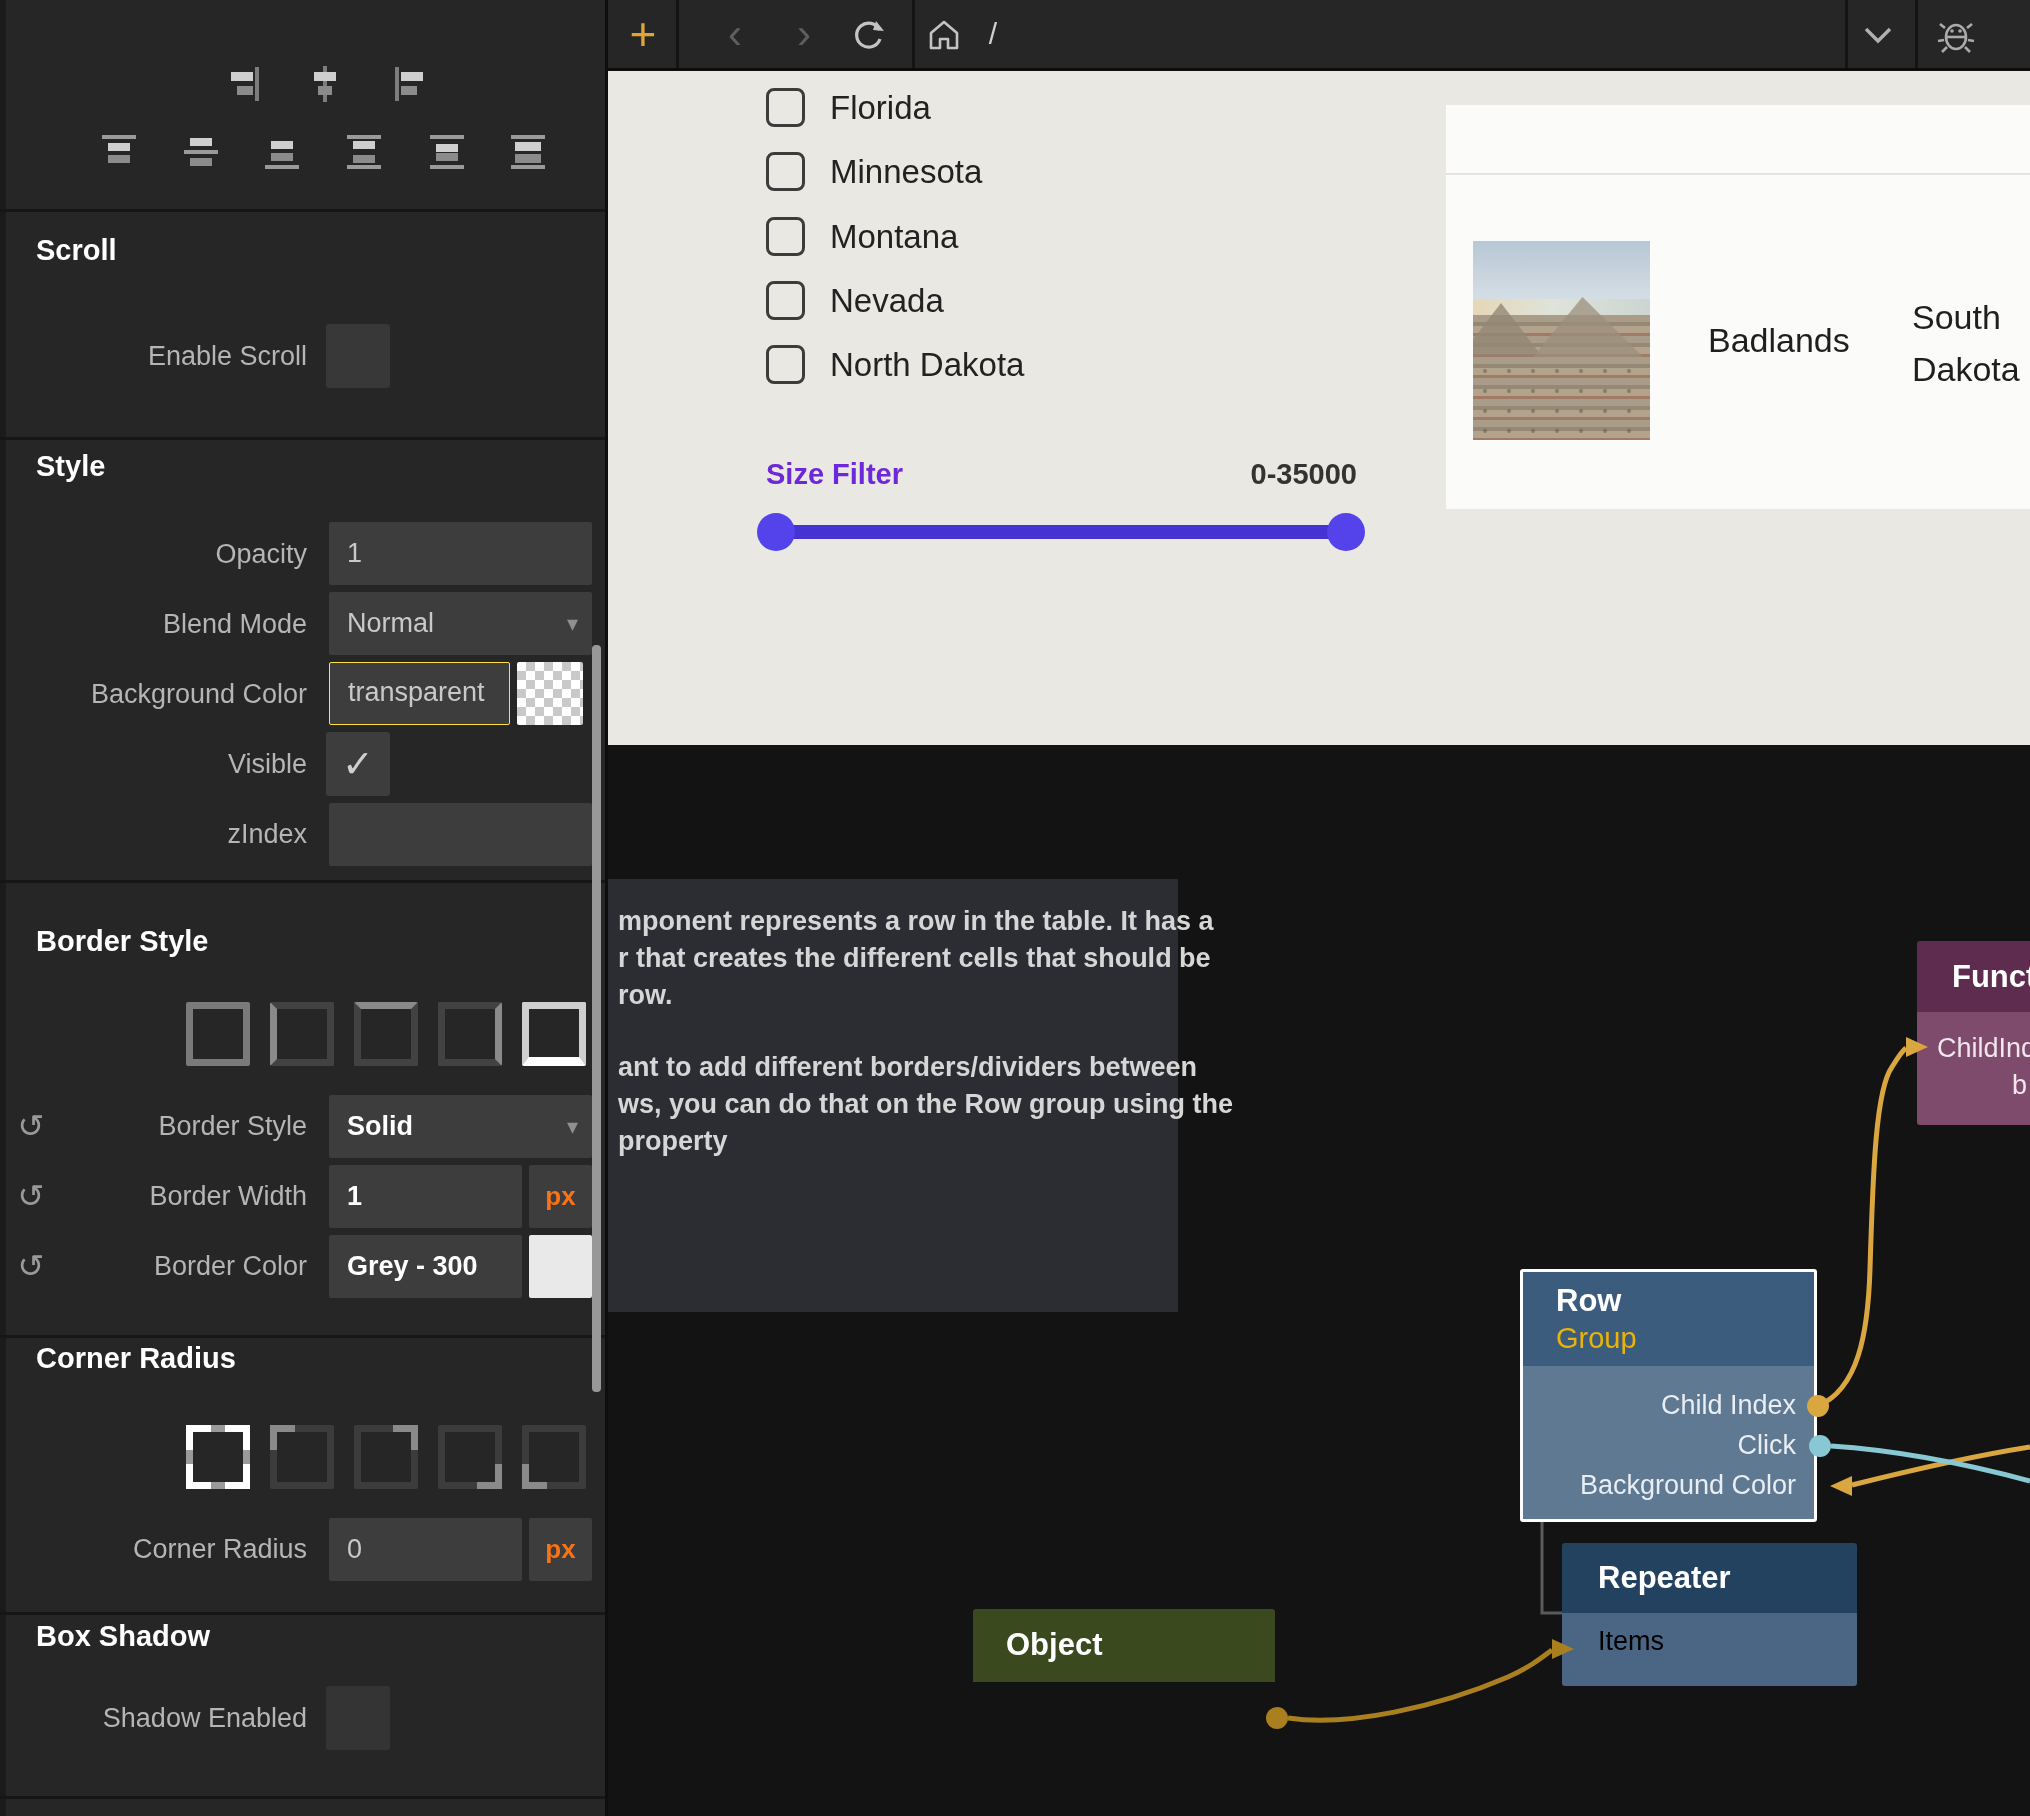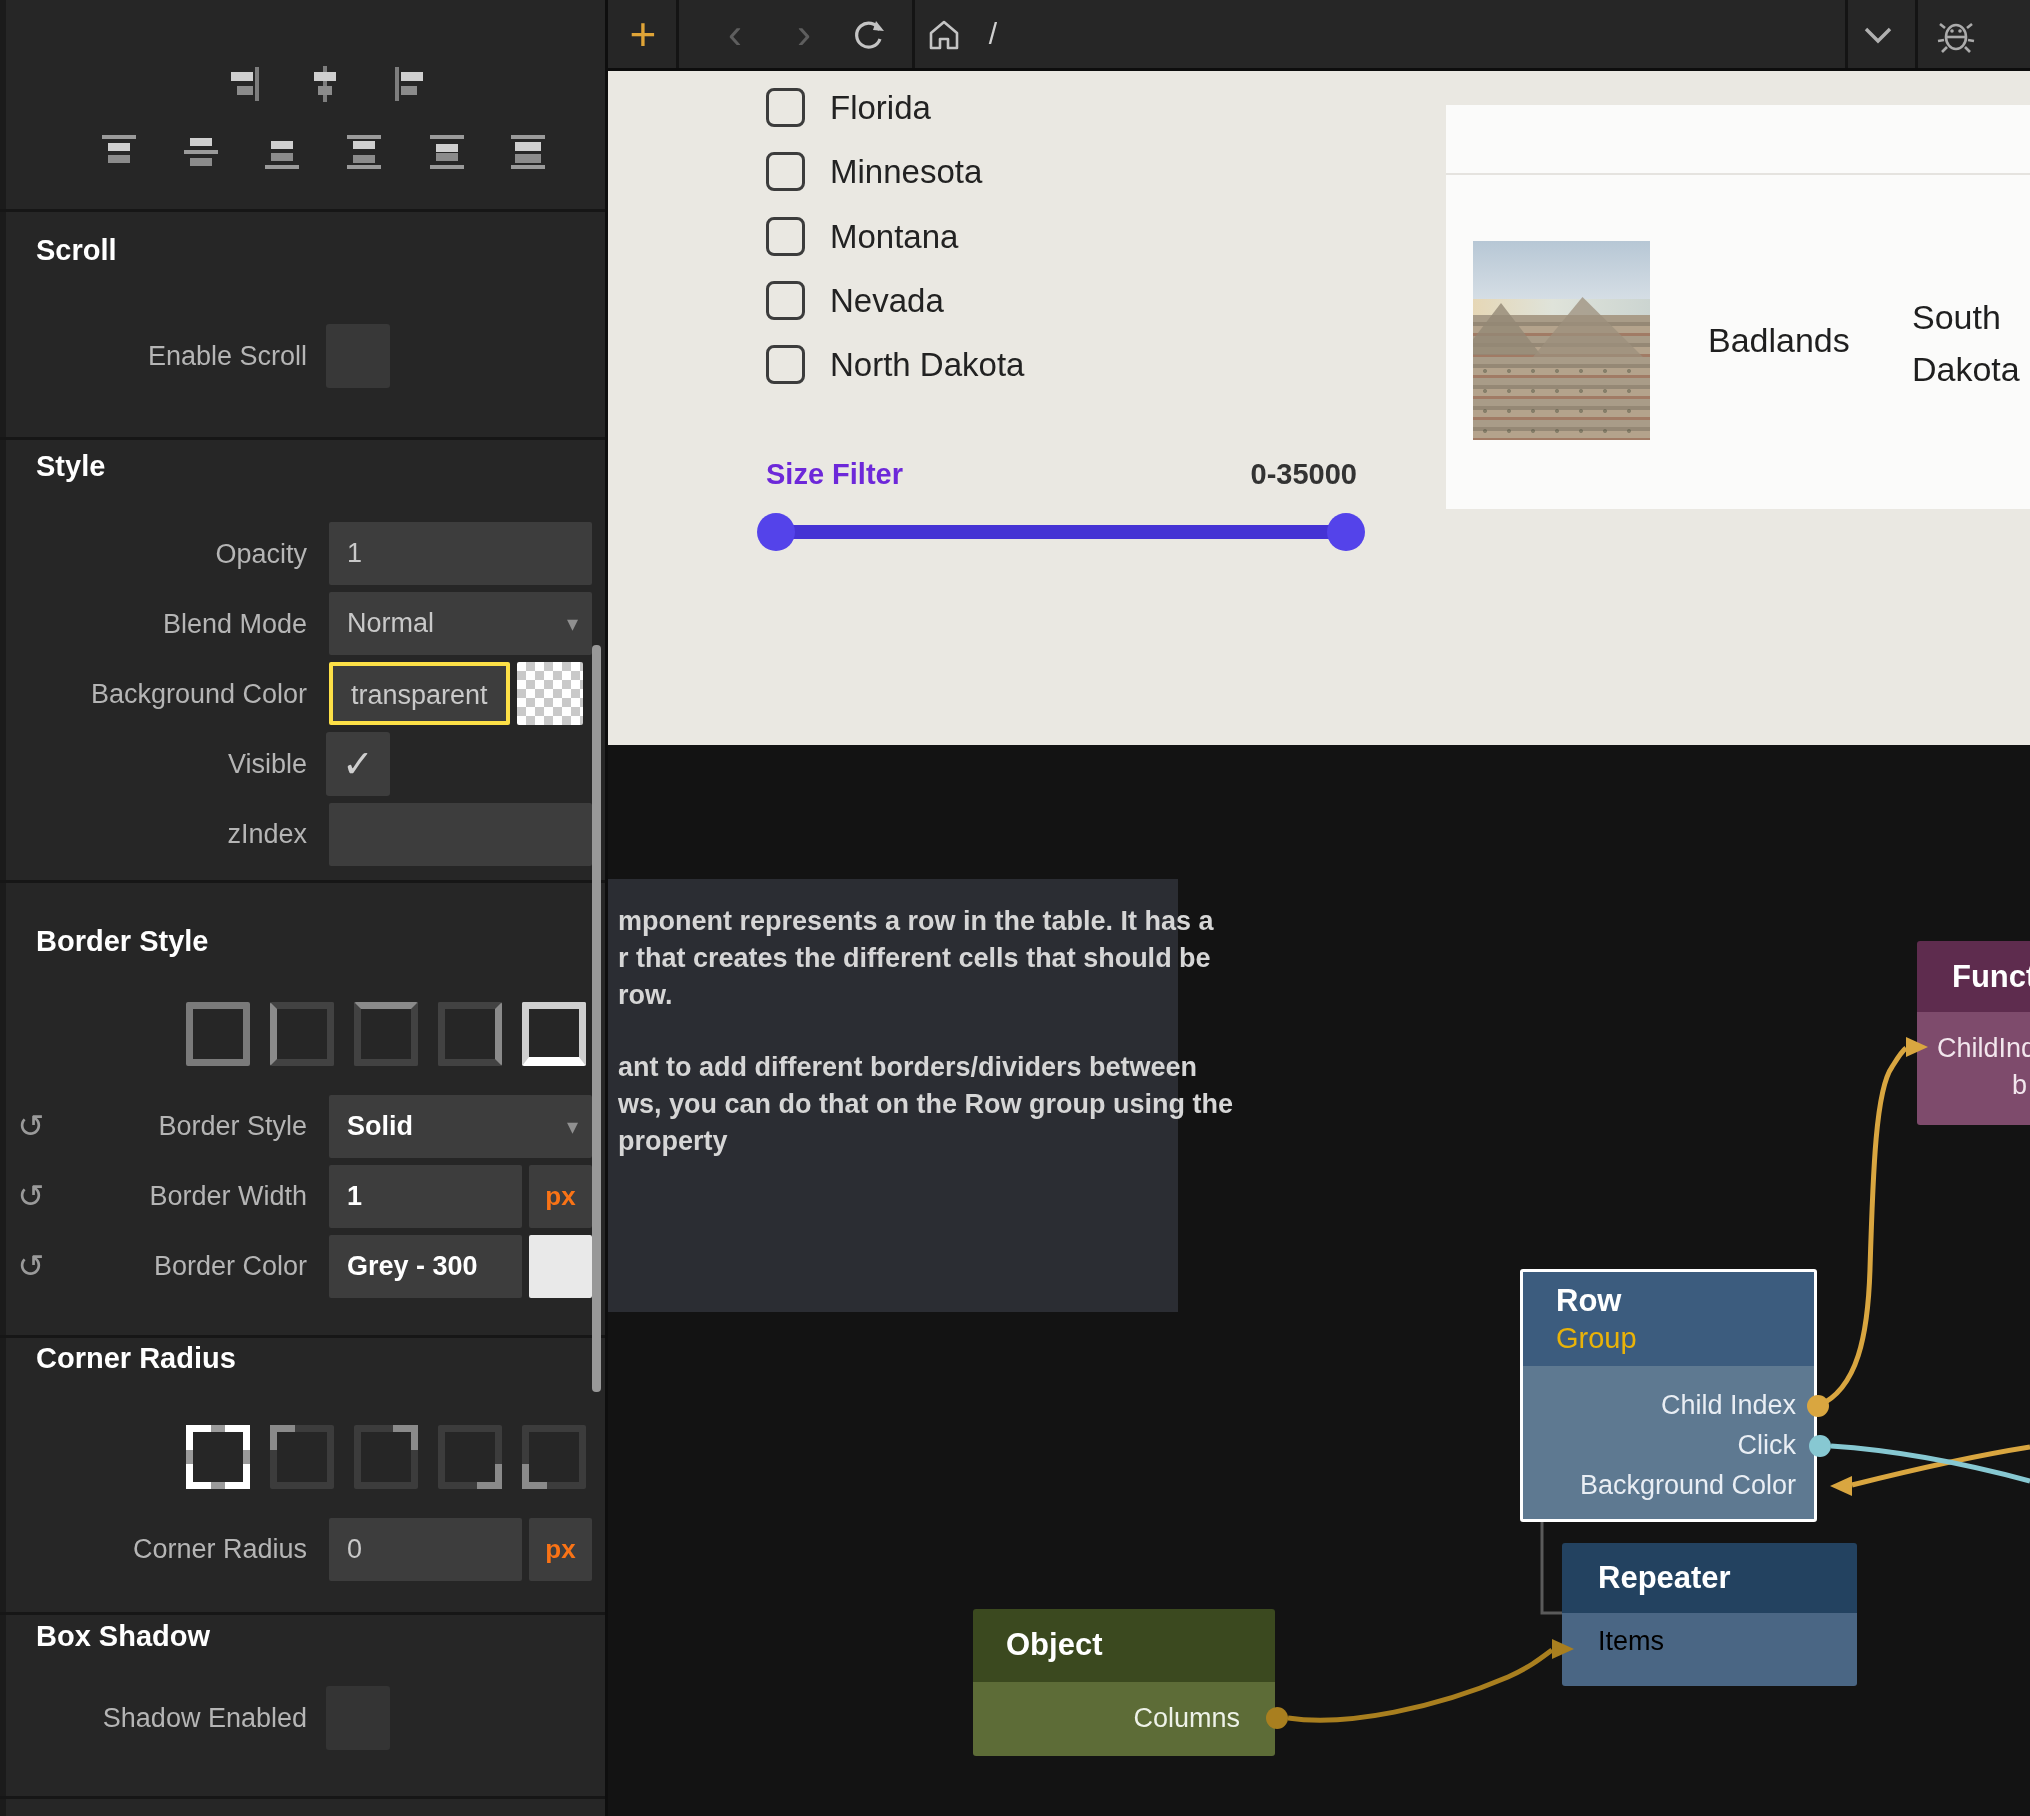--- a/index.html
+++ b/index.html
@@ -141,21 +141,21 @@
     <div class="abs lbl" style="top:538px">Opacity</div>
     <div class="abs inp" style="left:329px;top:522px;width:263px;height:63px">1</div>
 
     <div class="abs lbl" style="top:608px">Blend Mode</div>
     <div class="abs inp" style="left:329px;top:592px;width:263px;height:63px">
       <span>Normal</span>
       <span class="chev">▾</span>
     </div>
 
     <div class="abs lbl" style="top:678px">Background Color</div>
-    <div class="abs inp" style="left:329px;top:662px;width:181px;height:63px;line-height:59px;border:4px solid #fde047">transparent</div>
+    <div class="abs inp" style="left:329px;top:662px;width:181px;height:63px;line-height:59px;border:1px solid #fde047">transparent</div>
     <div class="abs checker" style="left:517px;top:662px;width:66px;height:63px"></div>
 
     <div class="abs lbl" style="top:748px">Visible</div>
     <div class="abs chk" style="left:326px;top:732px;background:#3d3d3d"><span>✓</span></div>
 
     <div class="abs lbl" style="top:818px">zIndex</div>
     <div class="abs inp" style="left:329px;top:803px;width:263px;height:63px"></div>
 
     <div class="abs divh" style="top:880px"></div>
 
@@ -341,23 +341,20 @@
       </div>
       <div class="abs" style="left:0;top:70px;width:295px;height:73px;background:#4a6684">
         <div class="port" style="position:absolute;left:36px;top:13px;color:#000000">Items</div>
       </div>
     </div>
 
     <div class="node" style="left:365px;top:840px;width:302px;height:147px">
       <div class="nhd" style="height:73px;background:#3b491f">
         <div class="ttl" style="position:absolute;left:33px;top:19px">Object</div>
       </div>
-      <div class="abs" style="left:0;top:73px;width:302px;height:74px;background:#5d6c37">
-        <div class="port" style="position:absolute;right:35px;top:21px;color:#eef2e8">Columns</div>
-      </div>
     </div>
 
     <svg class="abs" style="left:0;top:0" width="1422" height="1071">
       <path d="M 934 753 L 934 844 L 954 844" fill="none" stroke="#5a5a5a" stroke-width="3"></path>
       <path d="M 1210 637 C 1250 620, 1260 565, 1262 500 C 1265 400, 1268 320, 1284 298 C 1289 290, 1293 283, 1298 279" fill="none" stroke="#d9a640" stroke-width="5"></path>
       <polygon points="1298,268 1298,288 1320,278" fill="#d9a640"></polygon>
       <path d="M 1422 678 C 1365 687, 1300 702, 1244 716" fill="none" stroke="#d9a640" stroke-width="5"></path>
       <polygon points="1244,707 1244,727 1222,717" fill="#d9a640"></polygon>
       <path d="M 1223 677 C 1300 682, 1370 698, 1422 712" fill="none" stroke="#87c8d2" stroke-width="5"></path>
       <path d="M 680 949 C 740 958, 830 938, 900 908 C 922 898, 932 890, 944 881" fill="none" stroke="#a97f1f" stroke-width="5"></path>

